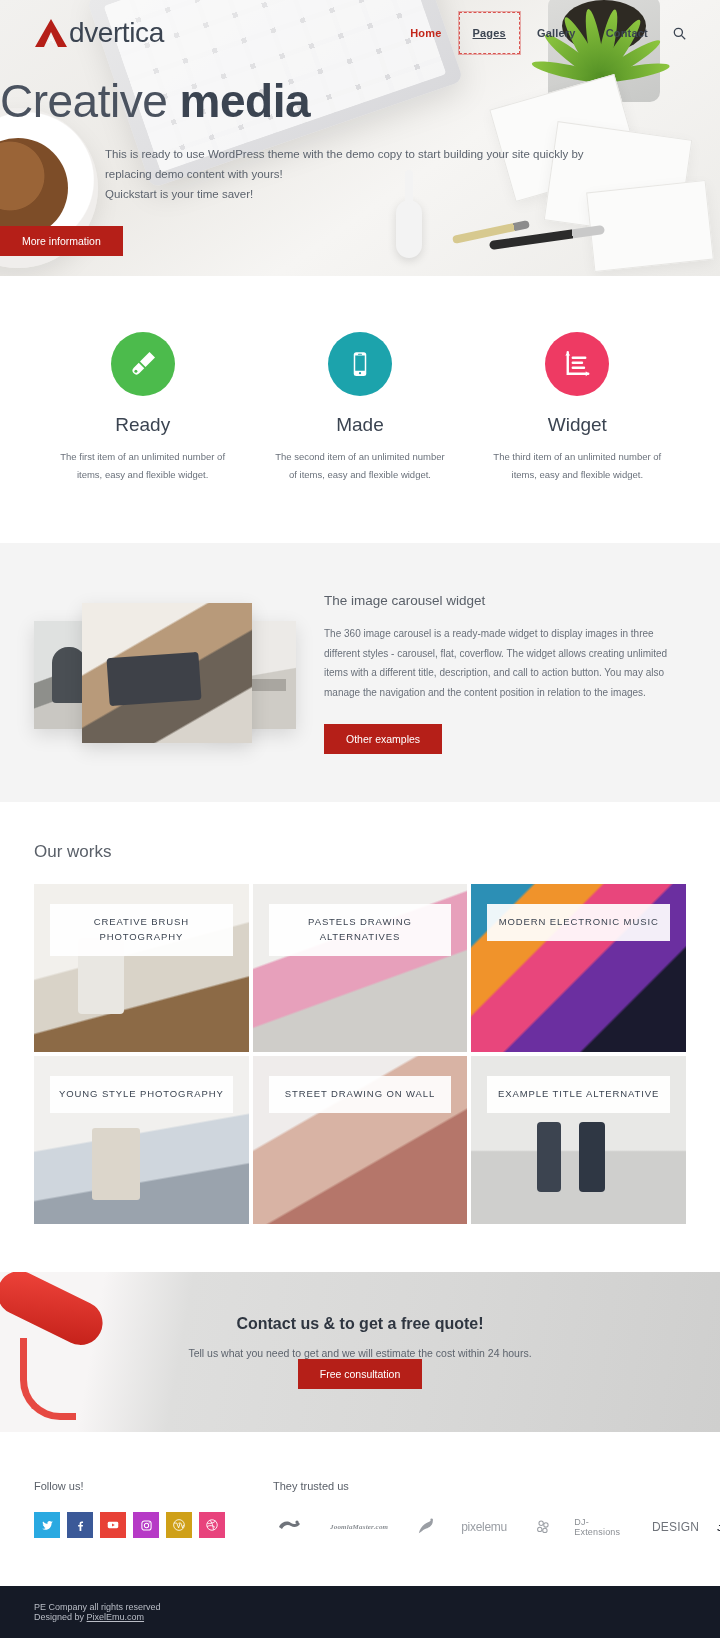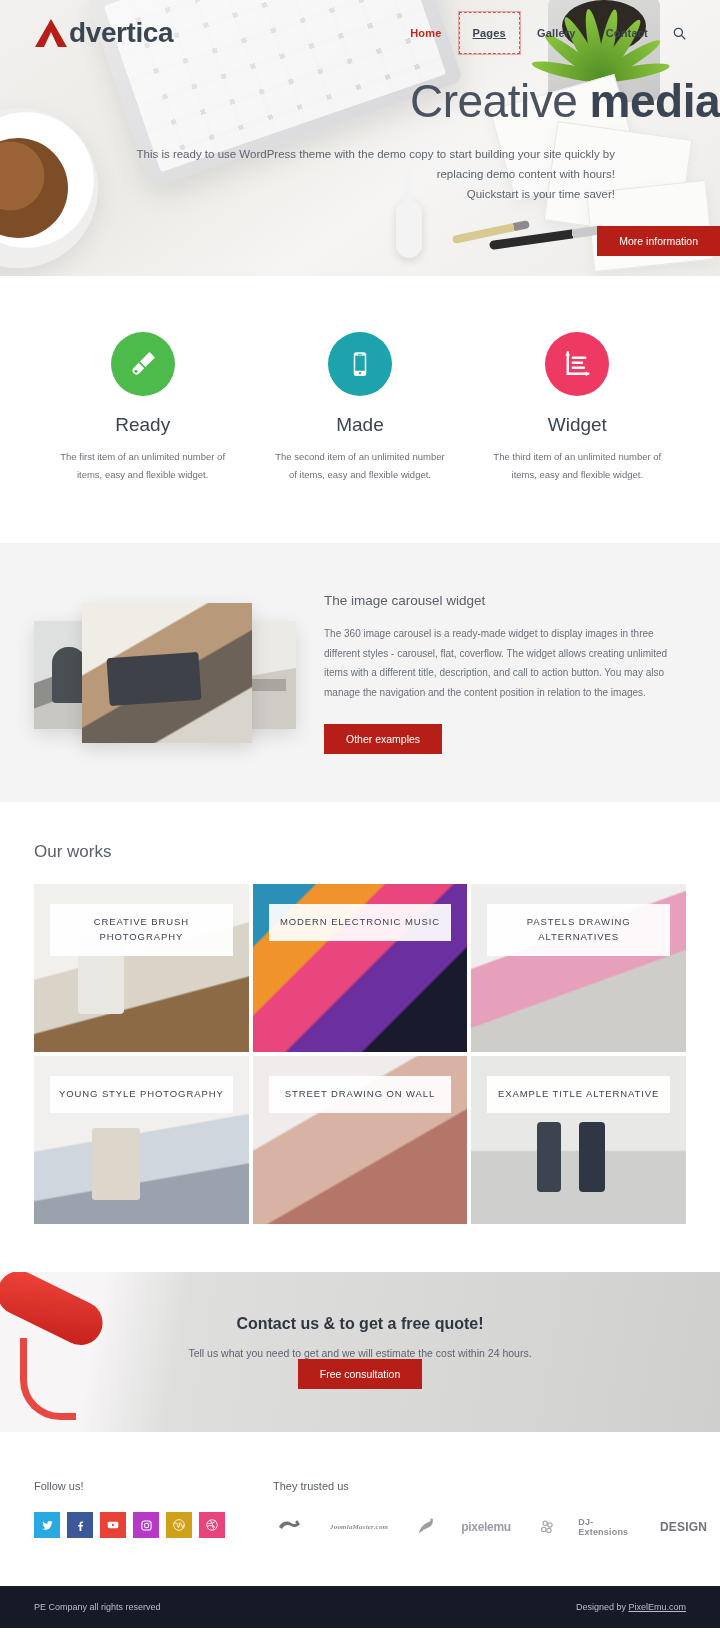--- a/index.html
+++ b/index.html
@@ -82,33 +82,33 @@
   
   .nav {
     position: relative; z-index: 5;
     display: flex; align-items: center; justify-content: space-between;
     padding: 10px 34px 0 34px; height: 56px;
   }
   .logo { display:flex; align-items:center; }
   .logo .mark { width: 34px; height: 30px; position: relative; margin-right: 1px; }
   .logo .mark svg { display:block; }
   .logo .word {
-    font-size: 28px; letter-spacing: -0.4px; color: #3b4451; font-weight: 700;
+    font-size: 28px; letter-spacing: -0.4px; color: #3b4451; font-weight: 400;
   }
   .menu { display:flex; align-items:center; gap: 4px; }
   .menu a {
     font-size: 11px; font-weight: bold; text-decoration:none; color: #3b4451;
     padding: 14px 13px; display:block; letter-spacing:.2px;
   }
   .menu a.active { color: #c3271b; }
   .menu .focus-ring { border: 1px dashed #d9534f; outline: 1px solid rgba(217,83,79,.45); text-decoration: underline; }
   .search-ico { margin-left: 8px; color:#3b4451; display:flex; align-items:center; }
 
   
-  .hero-body { position: relative; z-index: 4; text-align:right; padding-top: 18px; }
+  .hero-body { position: relative; z-index: 4; text-align:left; padding-top: 18px; }
   .hero-title { font-size: 46px; font-weight: 300; color:#4a525f; letter-spacing:-0.5px; }
   .hero-title b { font-weight: 800; color:#3b4451; }
   .hero-sub {
     margin: 16px auto 0; max-width: 510px; font-size: 11.5px; line-height: 1.75; color:#5d646e;
   }
   .btn {
     display:inline-block; border:0; cursor:pointer; color:#fff; text-decoration:none;
     background:#b51f18; font-size: 10.5px; padding: 9px 22px; margin-top: 22px;
     font-family:"Liberation Sans", sans-serif;
   }
@@ -189,25 +189,25 @@
   
   .footer { background:#fff; padding: 48px 34px 44px; display:flex; gap: 48px; }
   .f-col h5 { font-size: 11px; font-weight:400; color:#5a6069; margin-bottom: 20px; }
   .socials { display:flex; gap: 7px; }
   .soc {
     width: 26px; height: 26px; display:flex; align-items:center; justify-content:center;
     color:#fff; text-decoration:none;
   }
   .brands { display:flex; align-items:center; gap: 28px; height: 30px; }
   .brand { display:flex; align-items:center; gap:23px; color:#8b8f94; }
-  .brand-name { font-size: 9px; letter-spacing:.2px;font-weight:bold; }
+  .brand-name { font-size: 9px; letter-spacing:.2px; }
 
   .bottom {
     background:#151a26; color:#b9bdc6; padding: 16px 34px;
-    display:flex; justify-content:space-between; font-size: 9px;
+    display:flex; justify-content:space-between; font-size: 9px; flex-direction: column;
   }
   .bottom a { color:#b9bdc6; text-decoration: underline; }
 </style>
 </head>
 <body>
 
 <div class="page">
 
   <section class="hero">
     <div class="hero-photo">
@@ -260,21 +260,21 @@
       </div>
     </nav>
 
     <div class="hero-body">
       <h1 class="hero-title">
         <span>Creative</span>
         <b>media</b>
       </h1>
       <p class="hero-sub">
         <span>This is ready to use WordPress theme with the demo copy to start building your site quickly by replacing</span>
-        <span>demo content with hours!</span><br>
+        <span>demo content with yours!</span><br>
         <span>Quickstart is your time saver!</span>
       </p>
       <a href="#" class="btn">More information</a>
     </div>
   </section>
 
   <section class="features">
     <div class="feat">
       <div class="circ" style="background:#4cbb4c">
         <svg width="30" height="30" viewBox="0 0 24 24" fill="#fff">
@@ -331,26 +331,26 @@
   </section>
 
   <section class="works">
     <h2>Our works</h2>
     <div class="grid">
       <div class="tile">
         <span class="bg bg1"></span>
         <div class="cap">CREATIVE BRUSH PHOTOGRAPHY</div>
       </div>
       <div class="tile">
+        <span class="bg bg3"></span>
+        <div class="cap">PASTELS DRAWING ALTERNATIVES</div>
+      </div>
+      <div class="tile">
         <span class="bg bg2"></span>
         <div class="cap">MODERN ELECTRONIC MUSIC</div>
-      </div>
-      <div class="tile">
-        <span class="bg bg3"></span>
-        <div class="cap">PASTELS DRAWING ALTERNATIVES</div>
       </div>
       <div class="tile">
         <span class="bg bg4"></span>
         <div class="cap">YOUNG STYLE PHOTOGRAPHY</div>
       </div>
       <div class="tile">
         <span class="bg bg6"></span>
         <div class="cap">STREET DRAWING ON WALL</div>
       </div>
       <div class="tile">

